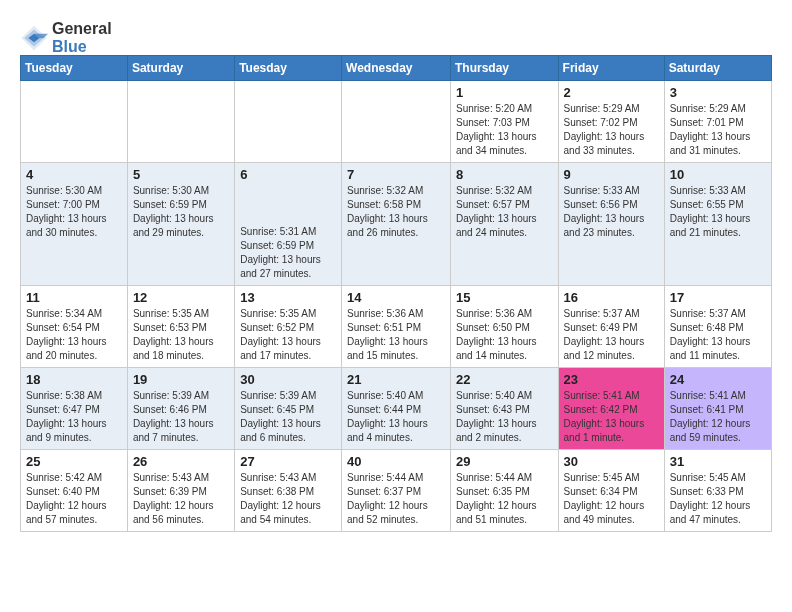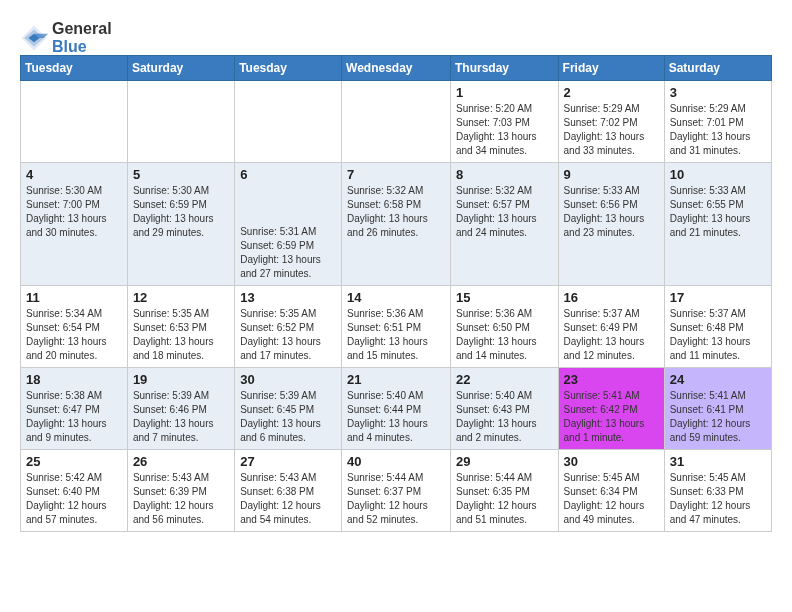--- a/index.html
+++ b/index.html
@@ -289,21 +289,21 @@
 Daylight: 13 hours
 and 4 minutes.</div>
           </td>
           <td style="background: rgb(232, 238, 245);">
             <div class="day-num">22</div>
             <div class="day-info" style="white-space: pre-line;">Sunrise: 5:40 AM
 Sunset: 6:43 PM
 Daylight: 13 hours
 and 2 minutes.</div>
           </td>
-          <td style="background: #d946ef; margin-left: 20px;">
+          <td style="background: #ec4899; margin-left: 20px;">
             <div class="day-num">23</div>
             <div class="day-info" style="white-space: pre-line;">Sunrise: 5:41 AM
 Sunset: 6:42 PM
 Daylight: 13 hours
 and 1 minute.</div>
           </td>
           <td style="background: #c4b5fd;">
             <div class="day-num">24</div>
             <div class="day-info" style="white-space: pre-line;">Sunrise: 5:41 AM
 Sunset: 6:41 PM

